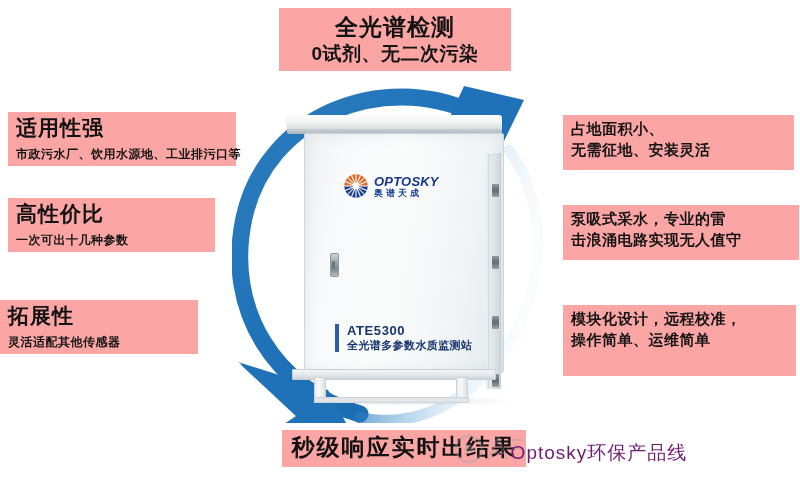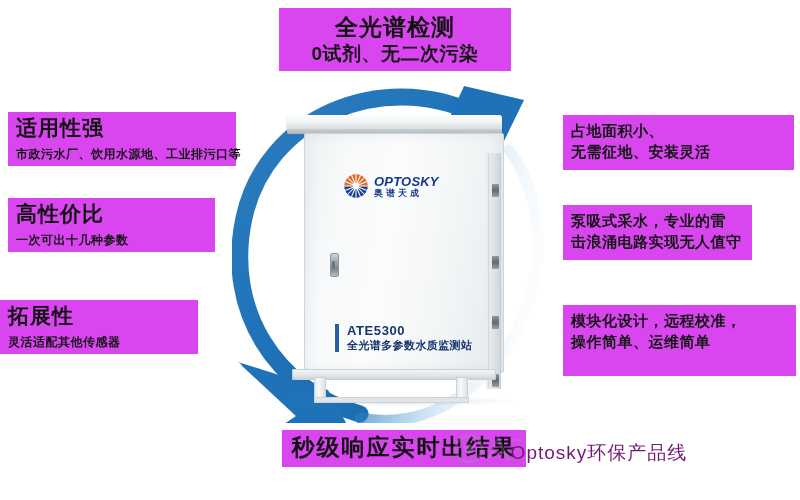--- a/index.html
+++ b/index.html
@@ -14,21 +14,21 @@
     position: relative;
     width: 800px;
     height: 500px;
     background: #ffffff;
     overflow: hidden;
   }
 
   
   .chip {
     position: absolute;
-    background: #d946ef;
+    background: #fca5a5;
     color: #1a1a1a;
     box-sizing: border-box;
     padding: 3px 8px 5px 8px;
     line-height: 1.22;
     white-space: nowrap;
   }
   .chip .ttl {
     display: block;
     font-size: 21px;
     font-weight: bold;
@@ -42,36 +42,37 @@
     letter-spacing: .5px;
     color: #141414;
     margin-top: 6px;
   }
   .chip .ln {
     display: block;
     font-size: 15px;
     font-weight: bold;
     letter-spacing: .5px;
     color: #141414;
+    font-family: Liberation Mono, monospace;
   }
   .chip .ln + .ln { margin-top: 3px; }
 
   .chip.center { text-align: center; }
 
   
   #chip-top      { left: 279px; top: 8px;   width: 232px; padding-top: 5px; padding-bottom: 6px; }
   #chip-top .ttl { font-size: 23px; }
   #chip-top .sub { font-size: 19px; font-weight: bold; margin-top: 1px; }
 
   #chip-left-1   { left: 8px;   top: 112px;  width: 228px; }
   #chip-left-2   { left: 8px;   top: 198px; width: 207px; }
   #chip-left-3   { left: 0;   top: 300px; width: 198px; }
 
   #chip-right-1  { left: 563px; top: 115px; width: 231px; padding-top: 7px; padding-bottom: 8px; }
-  #chip-right-2  { left: 563px; top: 205px; width: 189px; padding-top: 7px; padding-bottom: 8px; }
+  #chip-right-2  { left: 563px; top: 205px; width: 236px; padding-top: 7px; padding-bottom: 8px; }
   #chip-right-3  { left: 563px; top: 305px; width: 233px; padding-top: 7px; padding-bottom: 24px; }
 
   #chip-bottom   { left: 282px; top: 430px; width: 244px; padding-bottom: 6px; }
   #chip-bottom .ttl { font-size: 23px; letter-spacing: 2px; }
 
   
   #ring {
     position: absolute;
     left: 232px;
     top: 78px;

